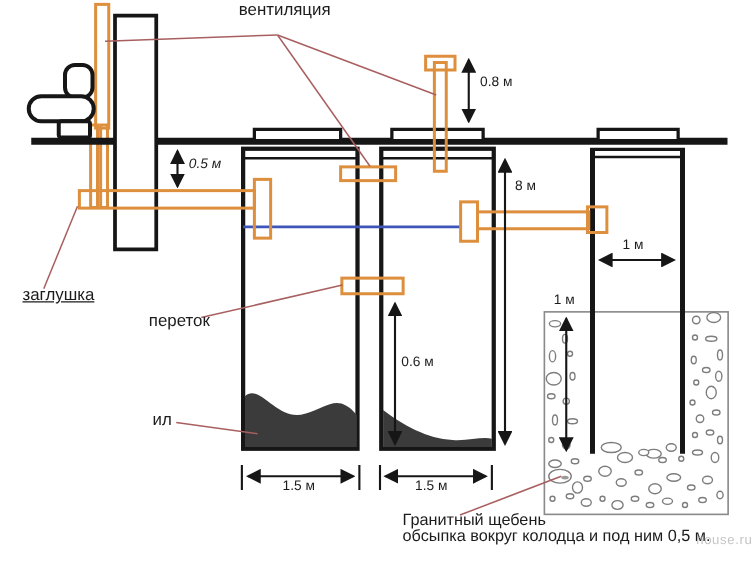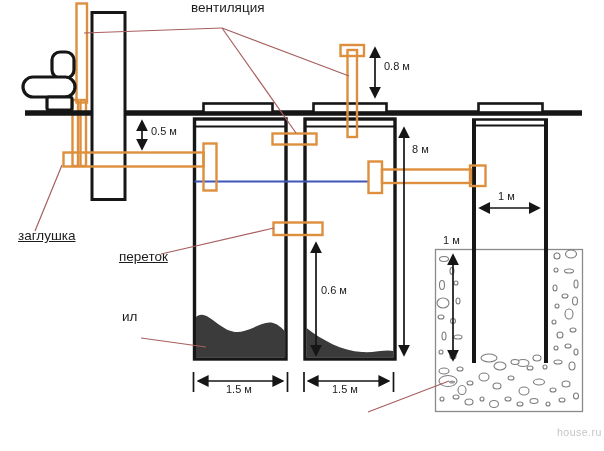--- a/index.html
+++ b/index.html
@@ -165,25 +165,29 @@
     <line x1="222" y1="28" x2="296" y2="133"></line>
     <line x1="62" y1="165" x2="35" y2="231"></line>
     <line x1="161" y1="254" x2="274" y2="228"></line>
     <line x1="141" y1="338" x2="206" y2="347"></line>
     <line x1="368" y1="412" x2="449" y2="381"></line>
   </g>
 </svg>
 
 <div class="lbl" style="left:191px;top:1px;">вентиляция</div>
 <div class="lbl" style="left:18px;top:229px;text-decoration:underline;">заглушка</div>
-<div class="lbl" style="left:119px;top:250px;text-decoration:underline;">переток</div>
-<div class="lbl" style="left:122px;top:310px;">ил</div>
+<div class="lbl" style="left:119px;top:250px;">переток</div>
+<div class="lbl" style="left:122px;top:329px;">ил</div>
 
+<div class="note" style="left:322px;top:409px;">
+  <span>Гранитный щебень</span>
+  <span>обсыпка вокруг колодца и под ним 0,5 м.</span>
+</div>
 
-<div class="dim" style="left:151px;top:126px;">0.5 м</div>
+<div class="dim" style="left:151px;top:126px;font-style:italic;">0.5 м</div>
 <div class="dim" style="left:384px;top:61px;">0.8 м</div>
 <div class="dim" style="left:412px;top:144px;">8 м</div>
 <div class="dim" style="left:321px;top:285px;">0.6 м</div>
 <div class="dim" style="left:226px;top:384px;">1.5 м</div>
 <div class="dim" style="left:332px;top:384px;">1.5 м</div>
 <div class="dim" style="left:498px;top:191px;">1 м</div>
 <div class="dim" style="left:443px;top:235px;">1 м</div>
 
 <div class="wm" style="left:530px;top:426px;">house.ru</div>
 </div>

